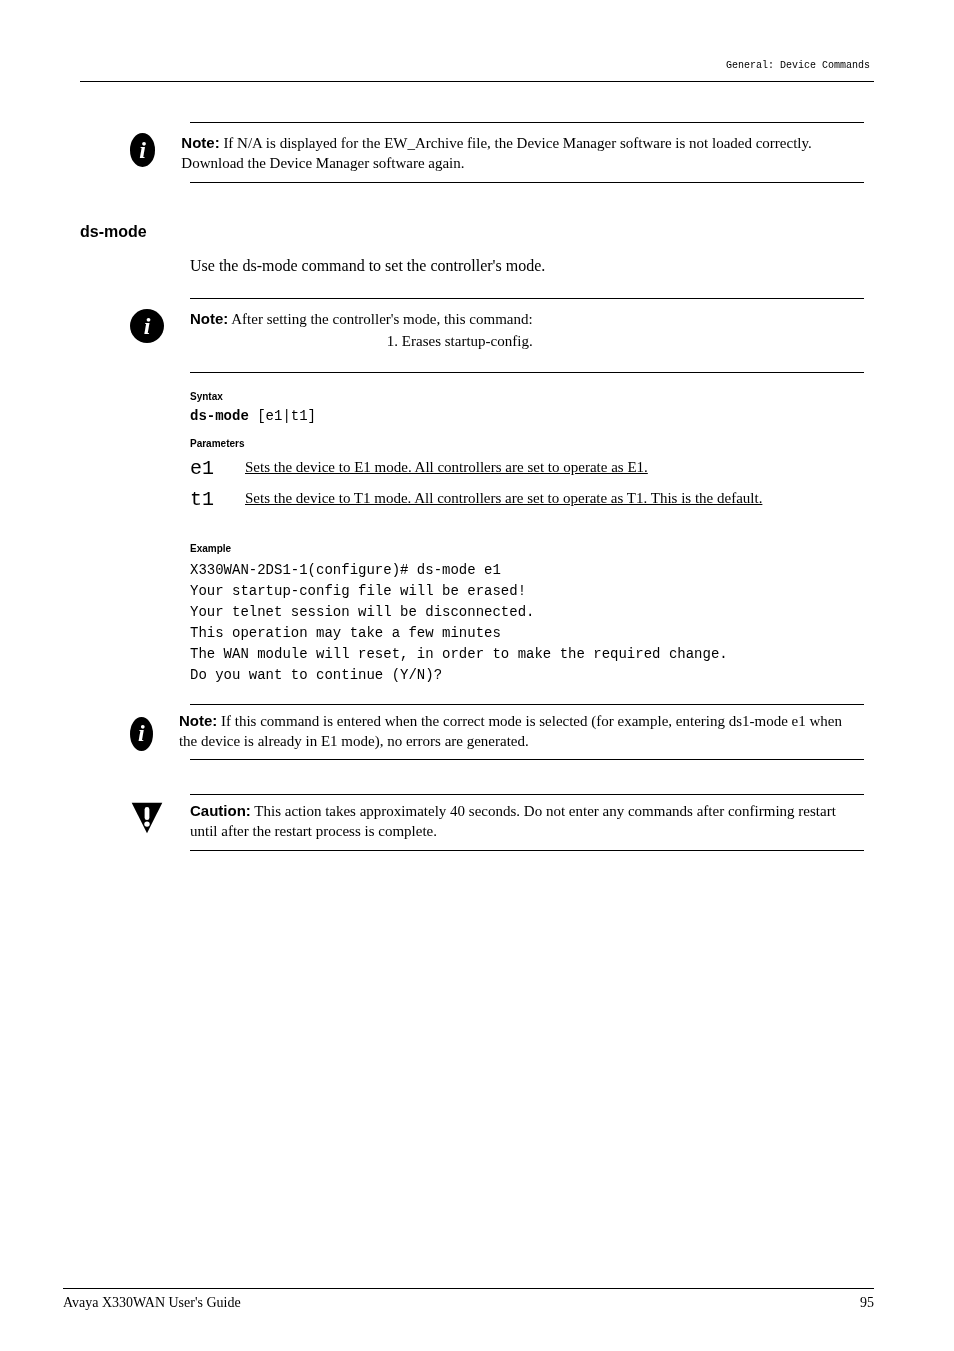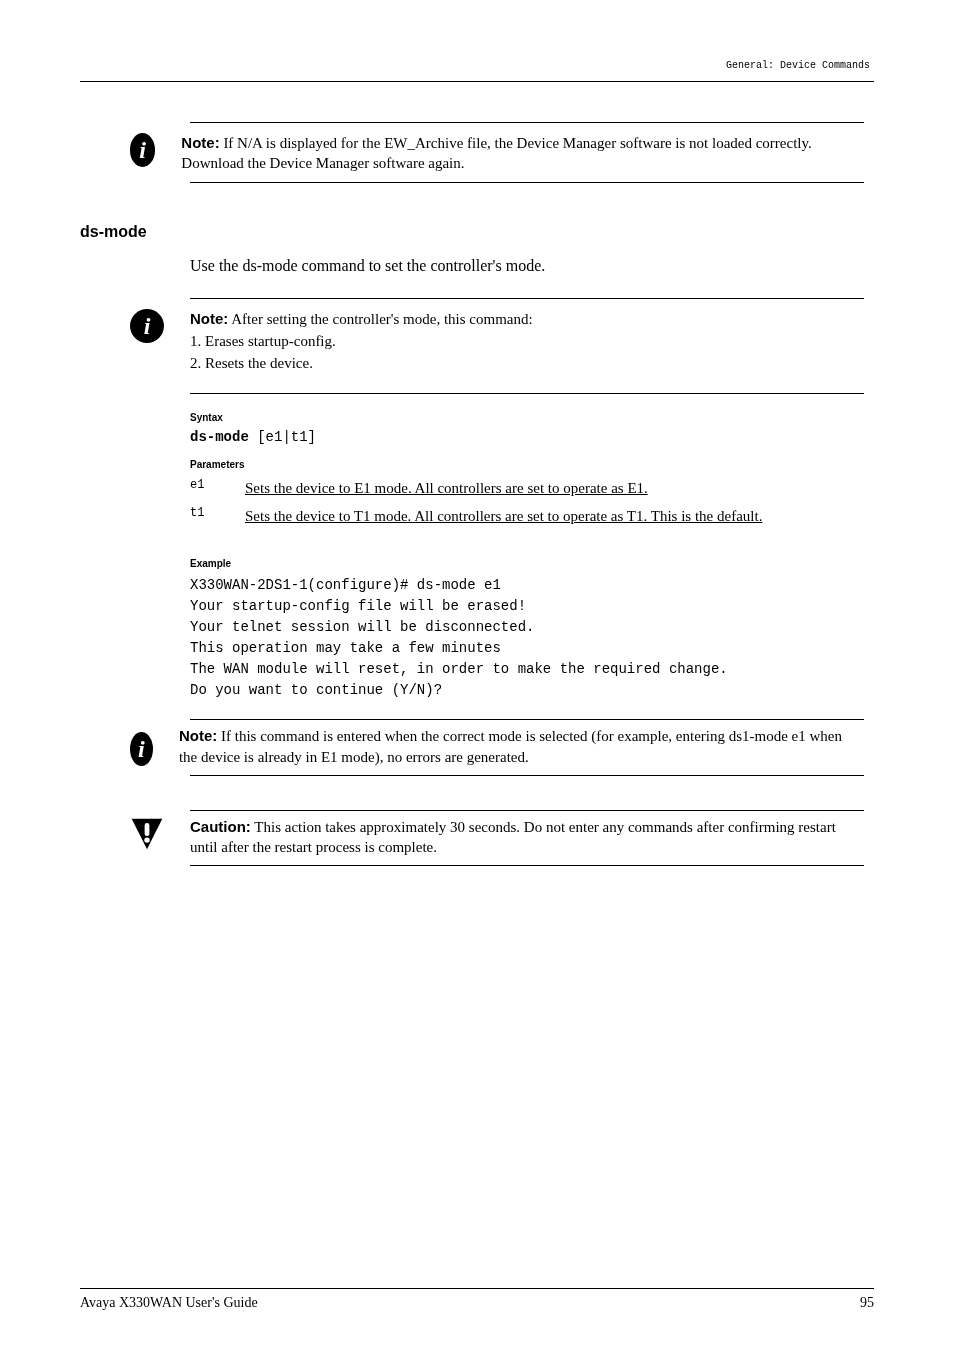--- a/index.html
+++ b/index.html
@@ -99,54 +99,55 @@
     }
     .ds-code-bold {
       font-weight: bold;
     }
     .param-row {
       display: flex;
       margin: 8px 0;
     }
     .param-key {
       font-family: 'Courier New', Courier, monospace;
-      font-size: 12px;
+      font-size: 20px;
       width: 55px;
       flex-shrink: 0;
     }
     .param-val {
       font-size: 15px;
       line-height: 1.35;
       text-decoration: underline;
     }
     .example-block {
       font-family: 'Courier New', Courier, monospace;
       font-size: 14px;
       line-height: 1.5;
       white-space: pre;
       margin-top: 2px;
     }
     .footer {
       position: absolute;
       bottom: 40px;
-      left: 80px;
+      left: 63px;
       right: 80px;
     }
     .footer-hr {
       border: none;
       border-top: 1px solid #000;
       margin-bottom: 6px;
     }
     .footer-row {
       display: flex;
       justify-content: space-between;
       font-size: 14px;
     }
     .ol-numbered {
       margin: 2px 0 12px 0;
+      text-align: right;
     }
     .ol-numbered div {
       margin-bottom: 1px;
     }
   </style>
 </head>
 <body>
 
 <div class="header-right">General: Device Commands</div>
 <hr class="hr-top">
@@ -164,21 +165,20 @@
 
 <div class="block body-text">Use the ds-mode command to set the controller's mode.</div>
 
 <hr class="note-hr" style="margin-top:22px;">
 <div class="note-row">
   <span class="info-icon">i</span>
   <div class="note-text">
     <span class="note-label">Note:</span><span>  After setting the controller's mode, this command:</span>
     <div class="ol-numbered">
       <div>1.  Erases startup-config.</div>
-      <div>2.  Resets the device.</div>
     </div>
   </div>
 </div>
 <hr class="note-hr" style="margin-top:8px;">
 
 <div class="block">
   <div class="subhead">Syntax</div>
   <div class="code"><span class="ds-code-bold">ds-mode</span><span> [e1|t1]</span></div>
 
   <div class="subhead" style="margin-top:14px;">Parameters</div>
@@ -212,21 +212,21 @@
 <hr class="note-hr" style="margin-top:34px;">
 <div class="note-row" style="margin-top:6px;">
   <span class="icon">
     <svg class="caution-icon-svg" viewBox="0 0 100 100">
       <polygon points="5,5 50,95 95,5" fill="#000"></polygon>
       <rect x="43" y="18" width="14" height="38" rx="7" fill="#fff"></rect>
       <circle cx="50" cy="68" r="8" fill="#fff"></circle>
     </svg>
   </span>
   <div class="note-text">
-    <span class="note-label">Caution:</span><span>  This action takes approximately 30 seconds. Do not enter any commands after confirming restart until after the restart process is complete.</span>
+    <span class="note-label">Caution:</span><span>  This action takes approximately 40 seconds. Do not enter any commands after confirming restart until after the restart process is complete.</span>
   </div>
 </div>
 <hr class="note-hr" style="margin-top:8px;">
 
 <div class="footer">
   <hr class="footer-hr">
   <div class="footer-row">
     <span>Avaya X330WAN User's Guide</span>
     <span>95</span>
   </div>

